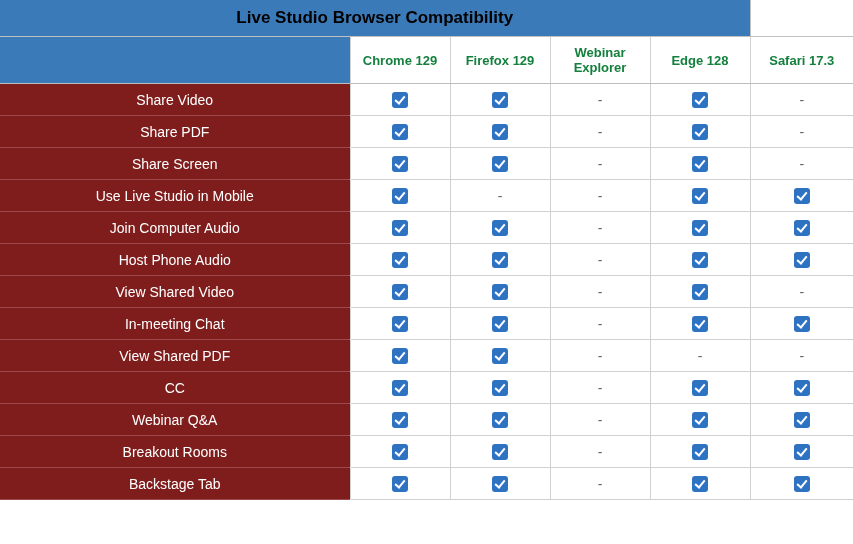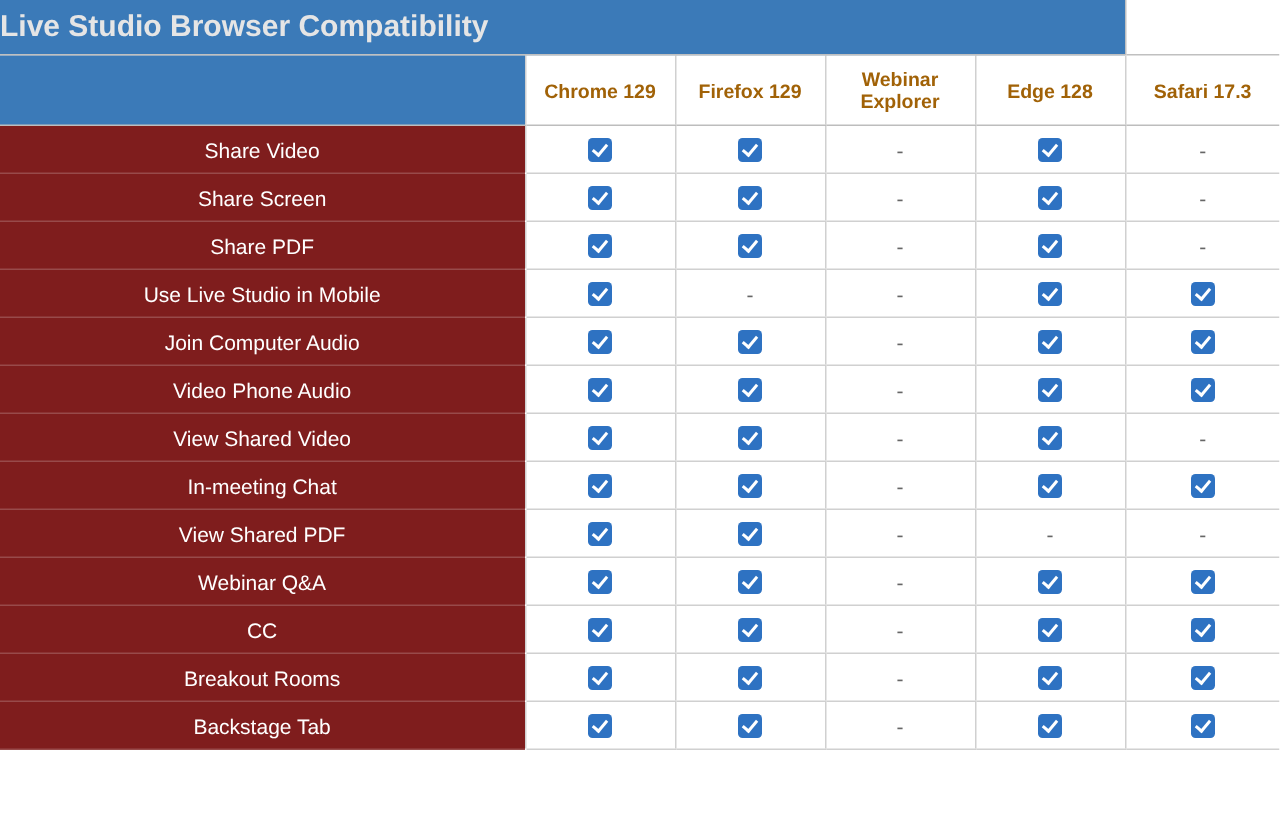--- a/index.html
+++ b/index.html
@@ -15,35 +15,35 @@
   table {
     border-collapse: collapse;
     width: 100%;
     table-layout: fixed;
   }
   th, td {
     padding: 0;
   }
   .title-cell {
     background: #3b7ab8;
-    color: #e5e5e5;
+    color: #000000;
     font-weight: bold;
-    font-size: 20px;
-    text-align: left;
+    font-size: 17px;
+    text-align: center;
     height: 36px;
     border-bottom: 1px solid #c0c0c0;
   }
   .title-spacer {
     background: #ffffff;
     border-bottom: 1px solid #c0c0c0;
     border-left: 1px solid #c0c0c0;
   }
   .col-head {
     background: #ffffff;
-    color: #a16207;
+    color: #15803d;
     font-weight: bold;
     font-size: 13px;
     text-align: center;
     height: 46px;
     border-bottom: 1px solid #bdbdbd;
     border-left: 1px solid #d0d0d0;
     vertical-align: middle;
   }
   .feature-head-blank {
     background: #3b7ab8;
@@ -122,53 +122,53 @@
       <tbody id="rows">
         <tr>
           <td class="feature-cell">Share Video</td>
           <td class="val-cell"><span class="check"></span></td>
           <td class="val-cell"><span class="check"></span></td>
           <td class="val-cell"><span class="dash">-</span></td>
           <td class="val-cell"><span class="check"></span></td>
           <td class="val-cell"><span class="dash">-</span></td>
         </tr>
         <tr>
+          <td class="feature-cell">Share PDF</td>
+          <td class="val-cell"><span class="check"></span></td>
+          <td class="val-cell"><span class="check"></span></td>
+          <td class="val-cell"><span class="dash">-</span></td>
+          <td class="val-cell"><span class="check"></span></td>
+          <td class="val-cell"><span class="dash">-</span></td>
+        </tr>
+        <tr>
           <td class="feature-cell">Share Screen</td>
           <td class="val-cell"><span class="check"></span></td>
           <td class="val-cell"><span class="check"></span></td>
           <td class="val-cell"><span class="dash">-</span></td>
           <td class="val-cell"><span class="check"></span></td>
           <td class="val-cell"><span class="dash">-</span></td>
         </tr>
         <tr>
-          <td class="feature-cell">Share PDF</td>
-          <td class="val-cell"><span class="check"></span></td>
-          <td class="val-cell"><span class="check"></span></td>
-          <td class="val-cell"><span class="dash">-</span></td>
-          <td class="val-cell"><span class="check"></span></td>
-          <td class="val-cell"><span class="dash">-</span></td>
-        </tr>
-        <tr>
           <td class="feature-cell">Use Live Studio in Mobile</td>
           <td class="val-cell"><span class="check"></span></td>
           <td class="val-cell"><span class="dash">-</span></td>
           <td class="val-cell"><span class="dash">-</span></td>
           <td class="val-cell"><span class="check"></span></td>
           <td class="val-cell"><span class="check"></span></td>
         </tr>
         <tr>
           <td class="feature-cell">Join Computer Audio</td>
           <td class="val-cell"><span class="check"></span></td>
           <td class="val-cell"><span class="check"></span></td>
           <td class="val-cell"><span class="dash">-</span></td>
           <td class="val-cell"><span class="check"></span></td>
           <td class="val-cell"><span class="check"></span></td>
         </tr>
         <tr>
-          <td class="feature-cell">Video Phone Audio</td>
+          <td class="feature-cell">Host Phone Audio</td>
           <td class="val-cell"><span class="check"></span></td>
           <td class="val-cell"><span class="check"></span></td>
           <td class="val-cell"><span class="dash">-</span></td>
           <td class="val-cell"><span class="check"></span></td>
           <td class="val-cell"><span class="check"></span></td>
         </tr>
         <tr>
           <td class="feature-cell">View Shared Video</td>
           <td class="val-cell"><span class="check"></span></td>
           <td class="val-cell"><span class="check"></span></td>
@@ -186,29 +186,29 @@
         </tr>
         <tr>
           <td class="feature-cell">View Shared PDF</td>
           <td class="val-cell"><span class="check"></span></td>
           <td class="val-cell"><span class="check"></span></td>
           <td class="val-cell"><span class="dash">-</span></td>
           <td class="val-cell"><span class="dash">-</span></td>
           <td class="val-cell"><span class="dash">-</span></td>
         </tr>
         <tr>
+          <td class="feature-cell">CC</td>
+          <td class="val-cell"><span class="check"></span></td>
+          <td class="val-cell"><span class="check"></span></td>
+          <td class="val-cell"><span class="dash">-</span></td>
+          <td class="val-cell"><span class="check"></span></td>
+          <td class="val-cell"><span class="check"></span></td>
+        </tr>
+        <tr>
           <td class="feature-cell">Webinar Q&amp;A</td>
-          <td class="val-cell"><span class="check"></span></td>
-          <td class="val-cell"><span class="check"></span></td>
-          <td class="val-cell"><span class="dash">-</span></td>
-          <td class="val-cell"><span class="check"></span></td>
-          <td class="val-cell"><span class="check"></span></td>
-        </tr>
-        <tr>
-          <td class="feature-cell">CC</td>
           <td class="val-cell"><span class="check"></span></td>
           <td class="val-cell"><span class="check"></span></td>
           <td class="val-cell"><span class="dash">-</span></td>
           <td class="val-cell"><span class="check"></span></td>
           <td class="val-cell"><span class="check"></span></td>
         </tr>
         <tr>
           <td class="feature-cell">Breakout Rooms</td>
           <td class="val-cell"><span class="check"></span></td>
           <td class="val-cell"><span class="check"></span></td>

